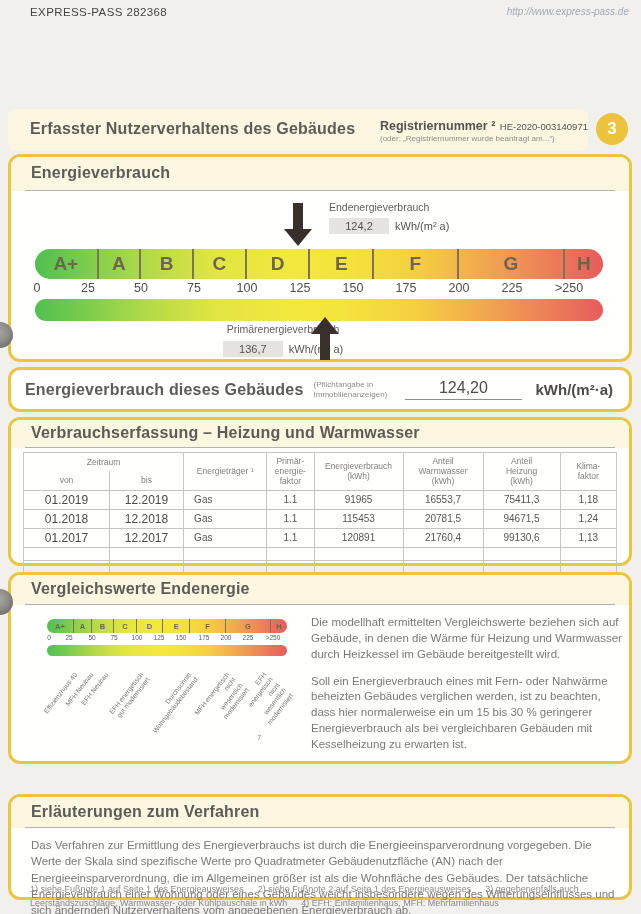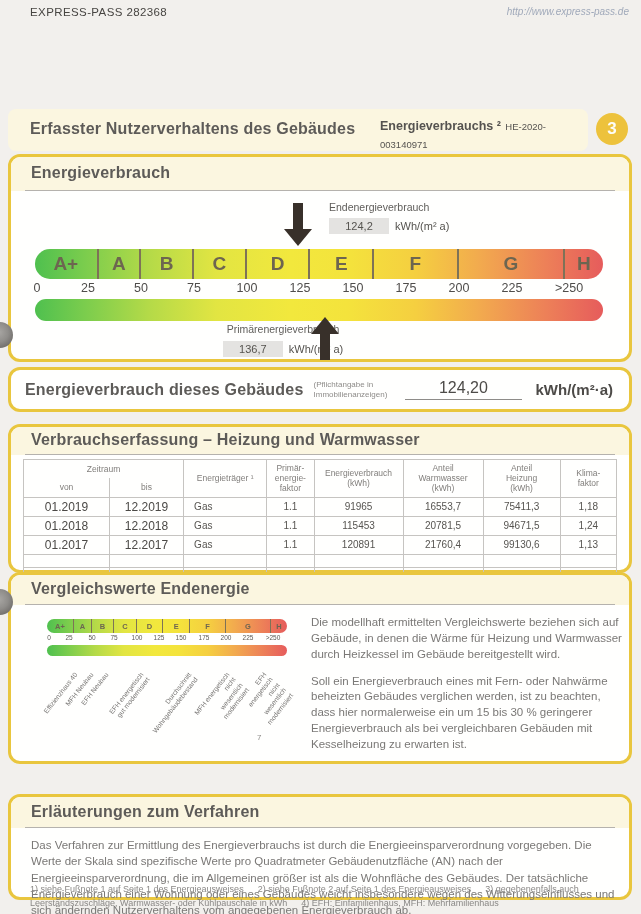--- a/index.html
+++ b/index.html
@@ -47,21 +47,21 @@
   .vlabel{font-size:10.5px;color:#5f5d5a;}
   .vrow{display:flex;align-items:center;gap:6px;font-size:11px;color:#55534f;}
   .vchip{background:#e4e3e1;padding:2px 10px;min-width:40px;text-align:center;}
   
   .consbar{top:367px;height:45px;display:flex;align-items:center;justify-content:center;}
   .consbar .sec-title{margin-left:14px;}
   .cons-note{font-size:8px;color:#8e8c89;line-height:1.25;margin-left:10px;white-space:pre-line;}
   .cons-val{flex:1;margin:0 14px 0 18px;border-bottom:1px solid #8e8c89;text-align:center;font-size:16px;color:#4d4b48;padding-bottom:2px;}
   .cons-unit{font-weight:bold;font-size:15px;color:#4d4b48;margin-right:16px;}
   
-  .tablebox{top:417px;height:149px;margin-top:7px;}
+  .tablebox{top:417px;height:149px;}
   .tablebox .band{height:28px;}
   .tablebox .sec-title{position:absolute;left:20px;top:4px;}
   .vtable{position:absolute;left:12px;top:32px;width:594px;border-collapse:collapse;table-layout:fixed;}
   .vtable th,.vtable td{border:1px solid #c6c4c1;font-weight:normal;}
   .vtable th{font-size:8.5px;color:#807e7b;text-align:center;white-space:pre-line;line-height:1.2;padding:3px 2px;}
   .vtable td{font-size:10px;color:#565450;text-align:center;height:18px;padding:0 3px;}
   .vtable td.date{font-size:12px;color:#4b4946;}
   .vtable td.fuel{text-align:left;padding-left:10px;}
   .vtable th.group{border-bottom:none;}
   .vtable th.sub{border-top:none;}
@@ -98,21 +98,21 @@
 
 <div class="page">
 
   <div class="abs hdr-left">EXPRESS-PASS 282368</div>
   <div class="abs hdr-right">http://www.express-pass.de</div>
 
 
   <div class="secbar">
     <div class="sec-title">Erfasster Nutzerverhaltens des Gebäudes</div>
     <div class="reg">
-      <span class="lbl">Energieverbrauchs ²</span>
+      <span class="lbl">Registriernummer ²</span>
       <span class="num">HE-2020-003140971</span>
       <div class="alt">(oder: „Registriernummer wurde beantragt am...“)</div>
     </div>
   </div>
   <div class="badge">3</div>
 
   <div class="box energybox">
     <div class="band"></div>
     <div class="sec-title">Energieverbrauch</div>
     <div class="underline" style="top:33px;"></div>

